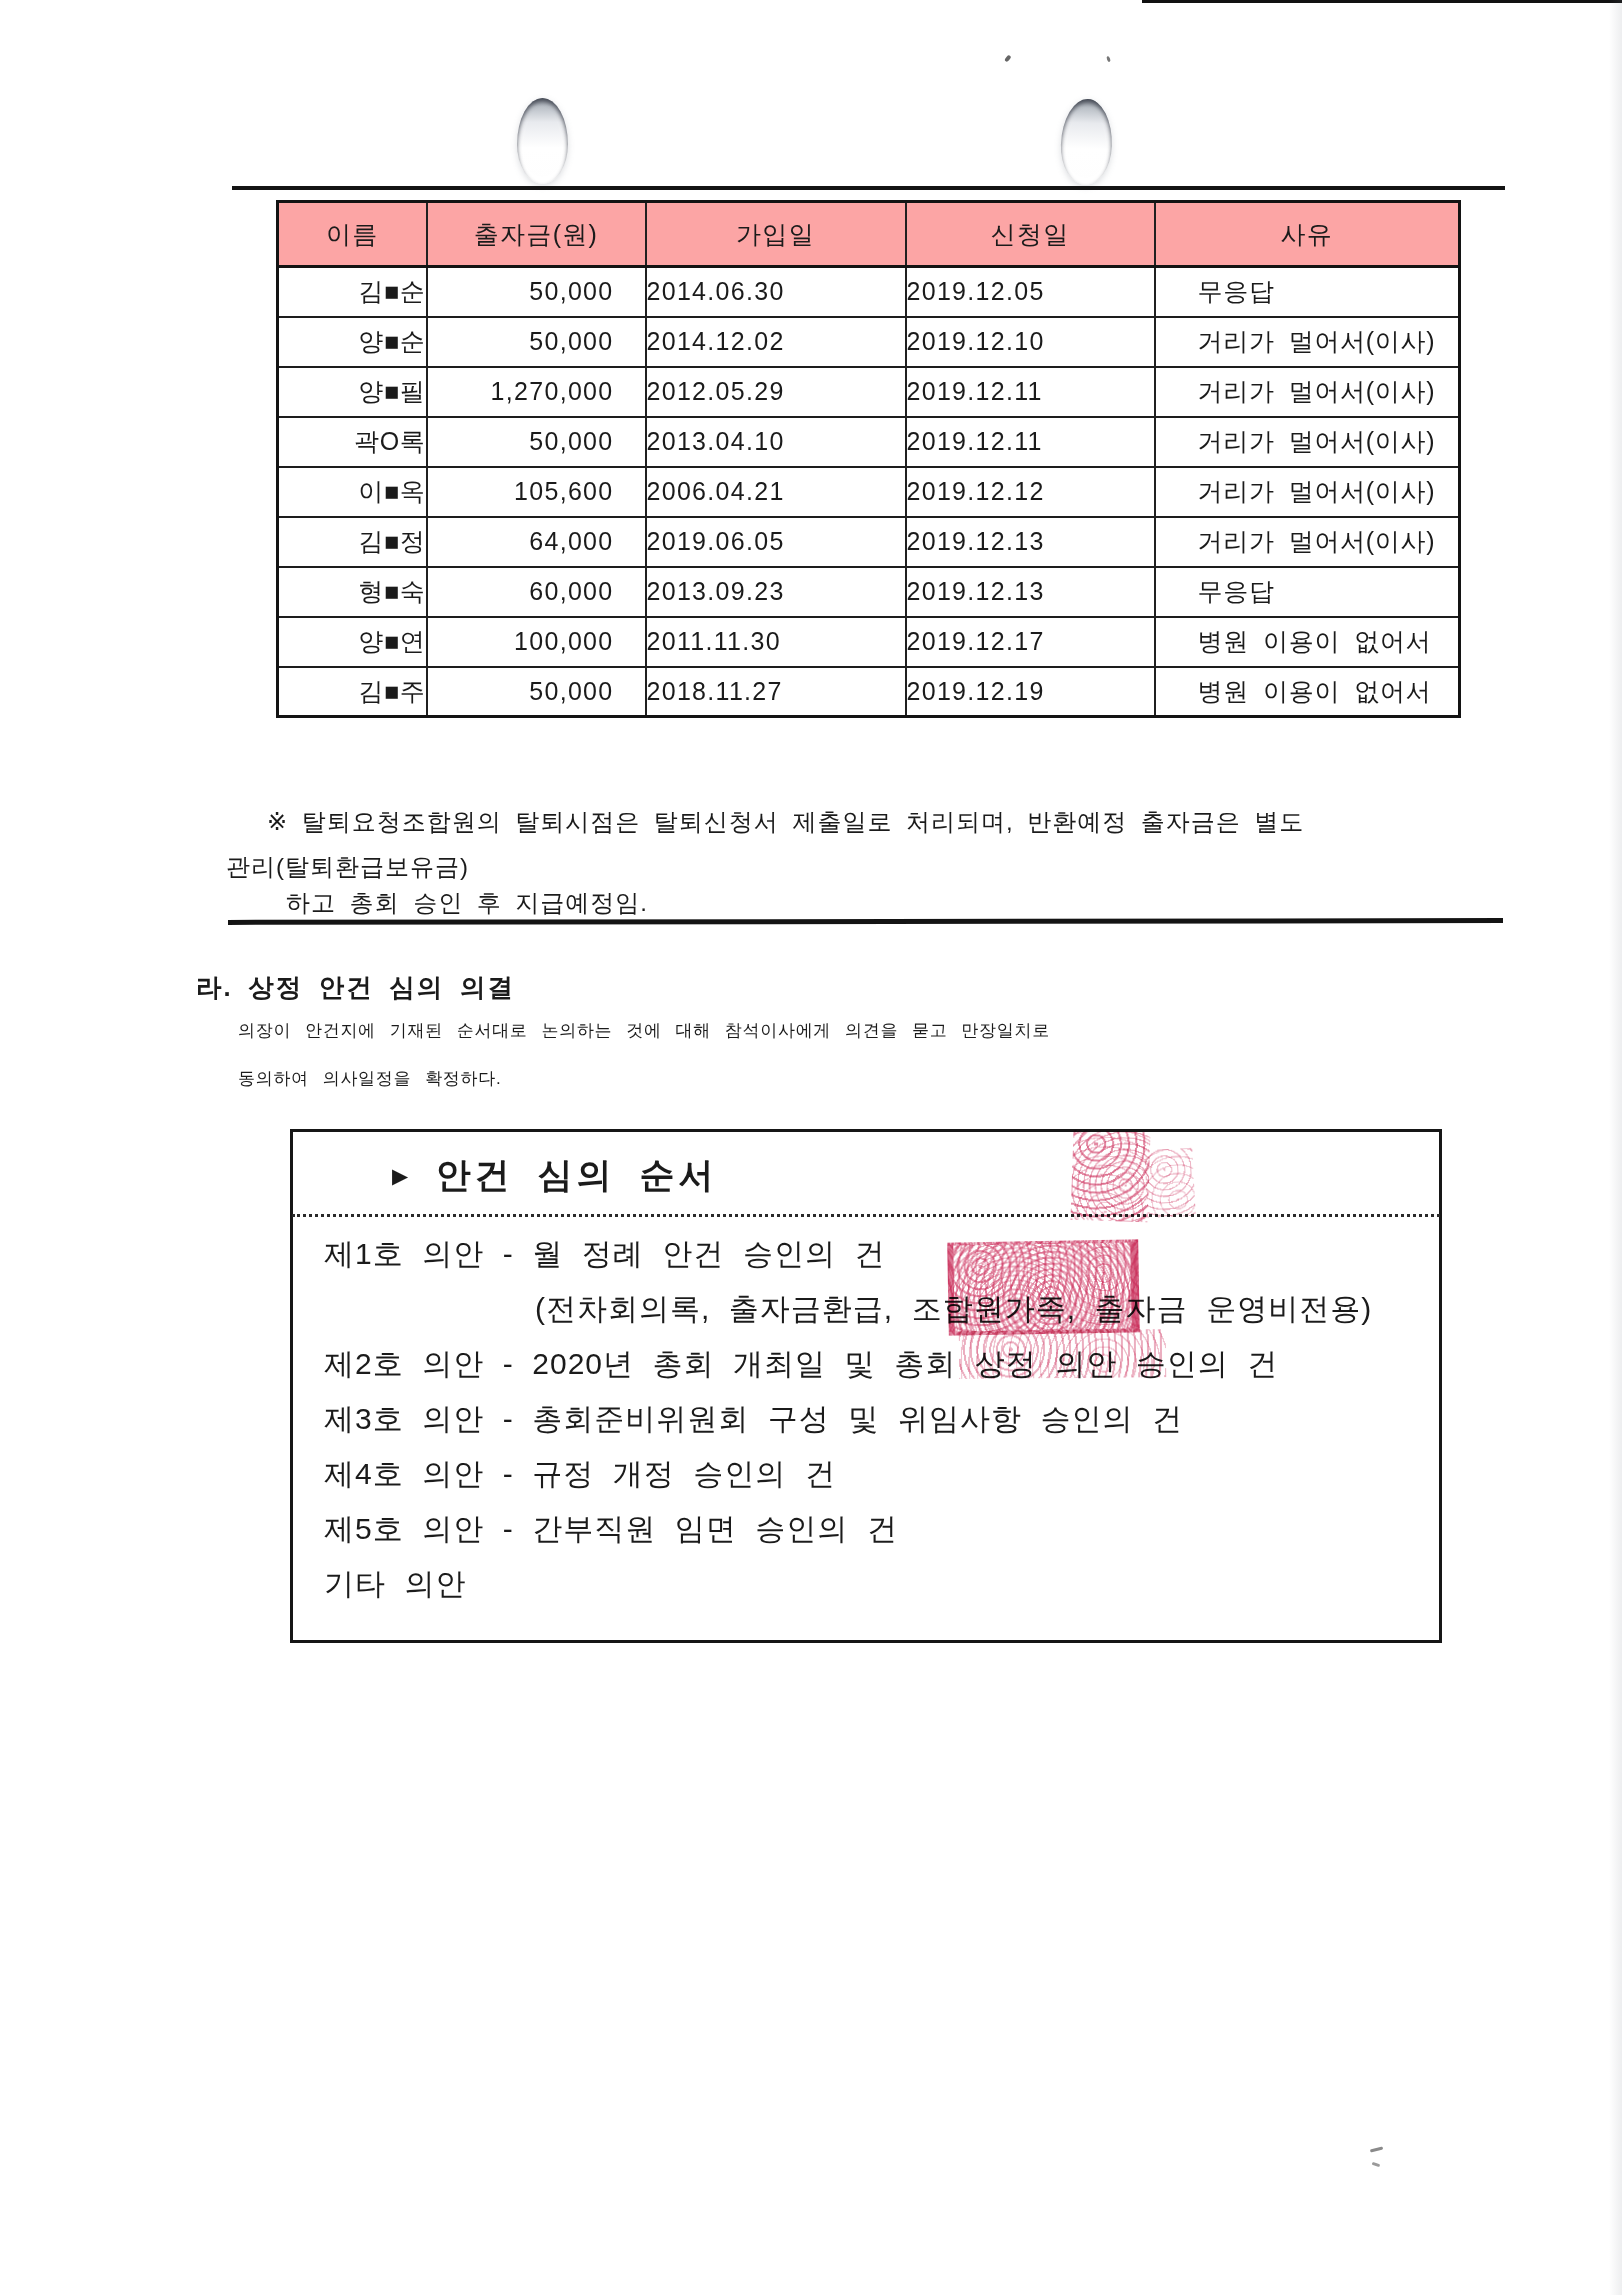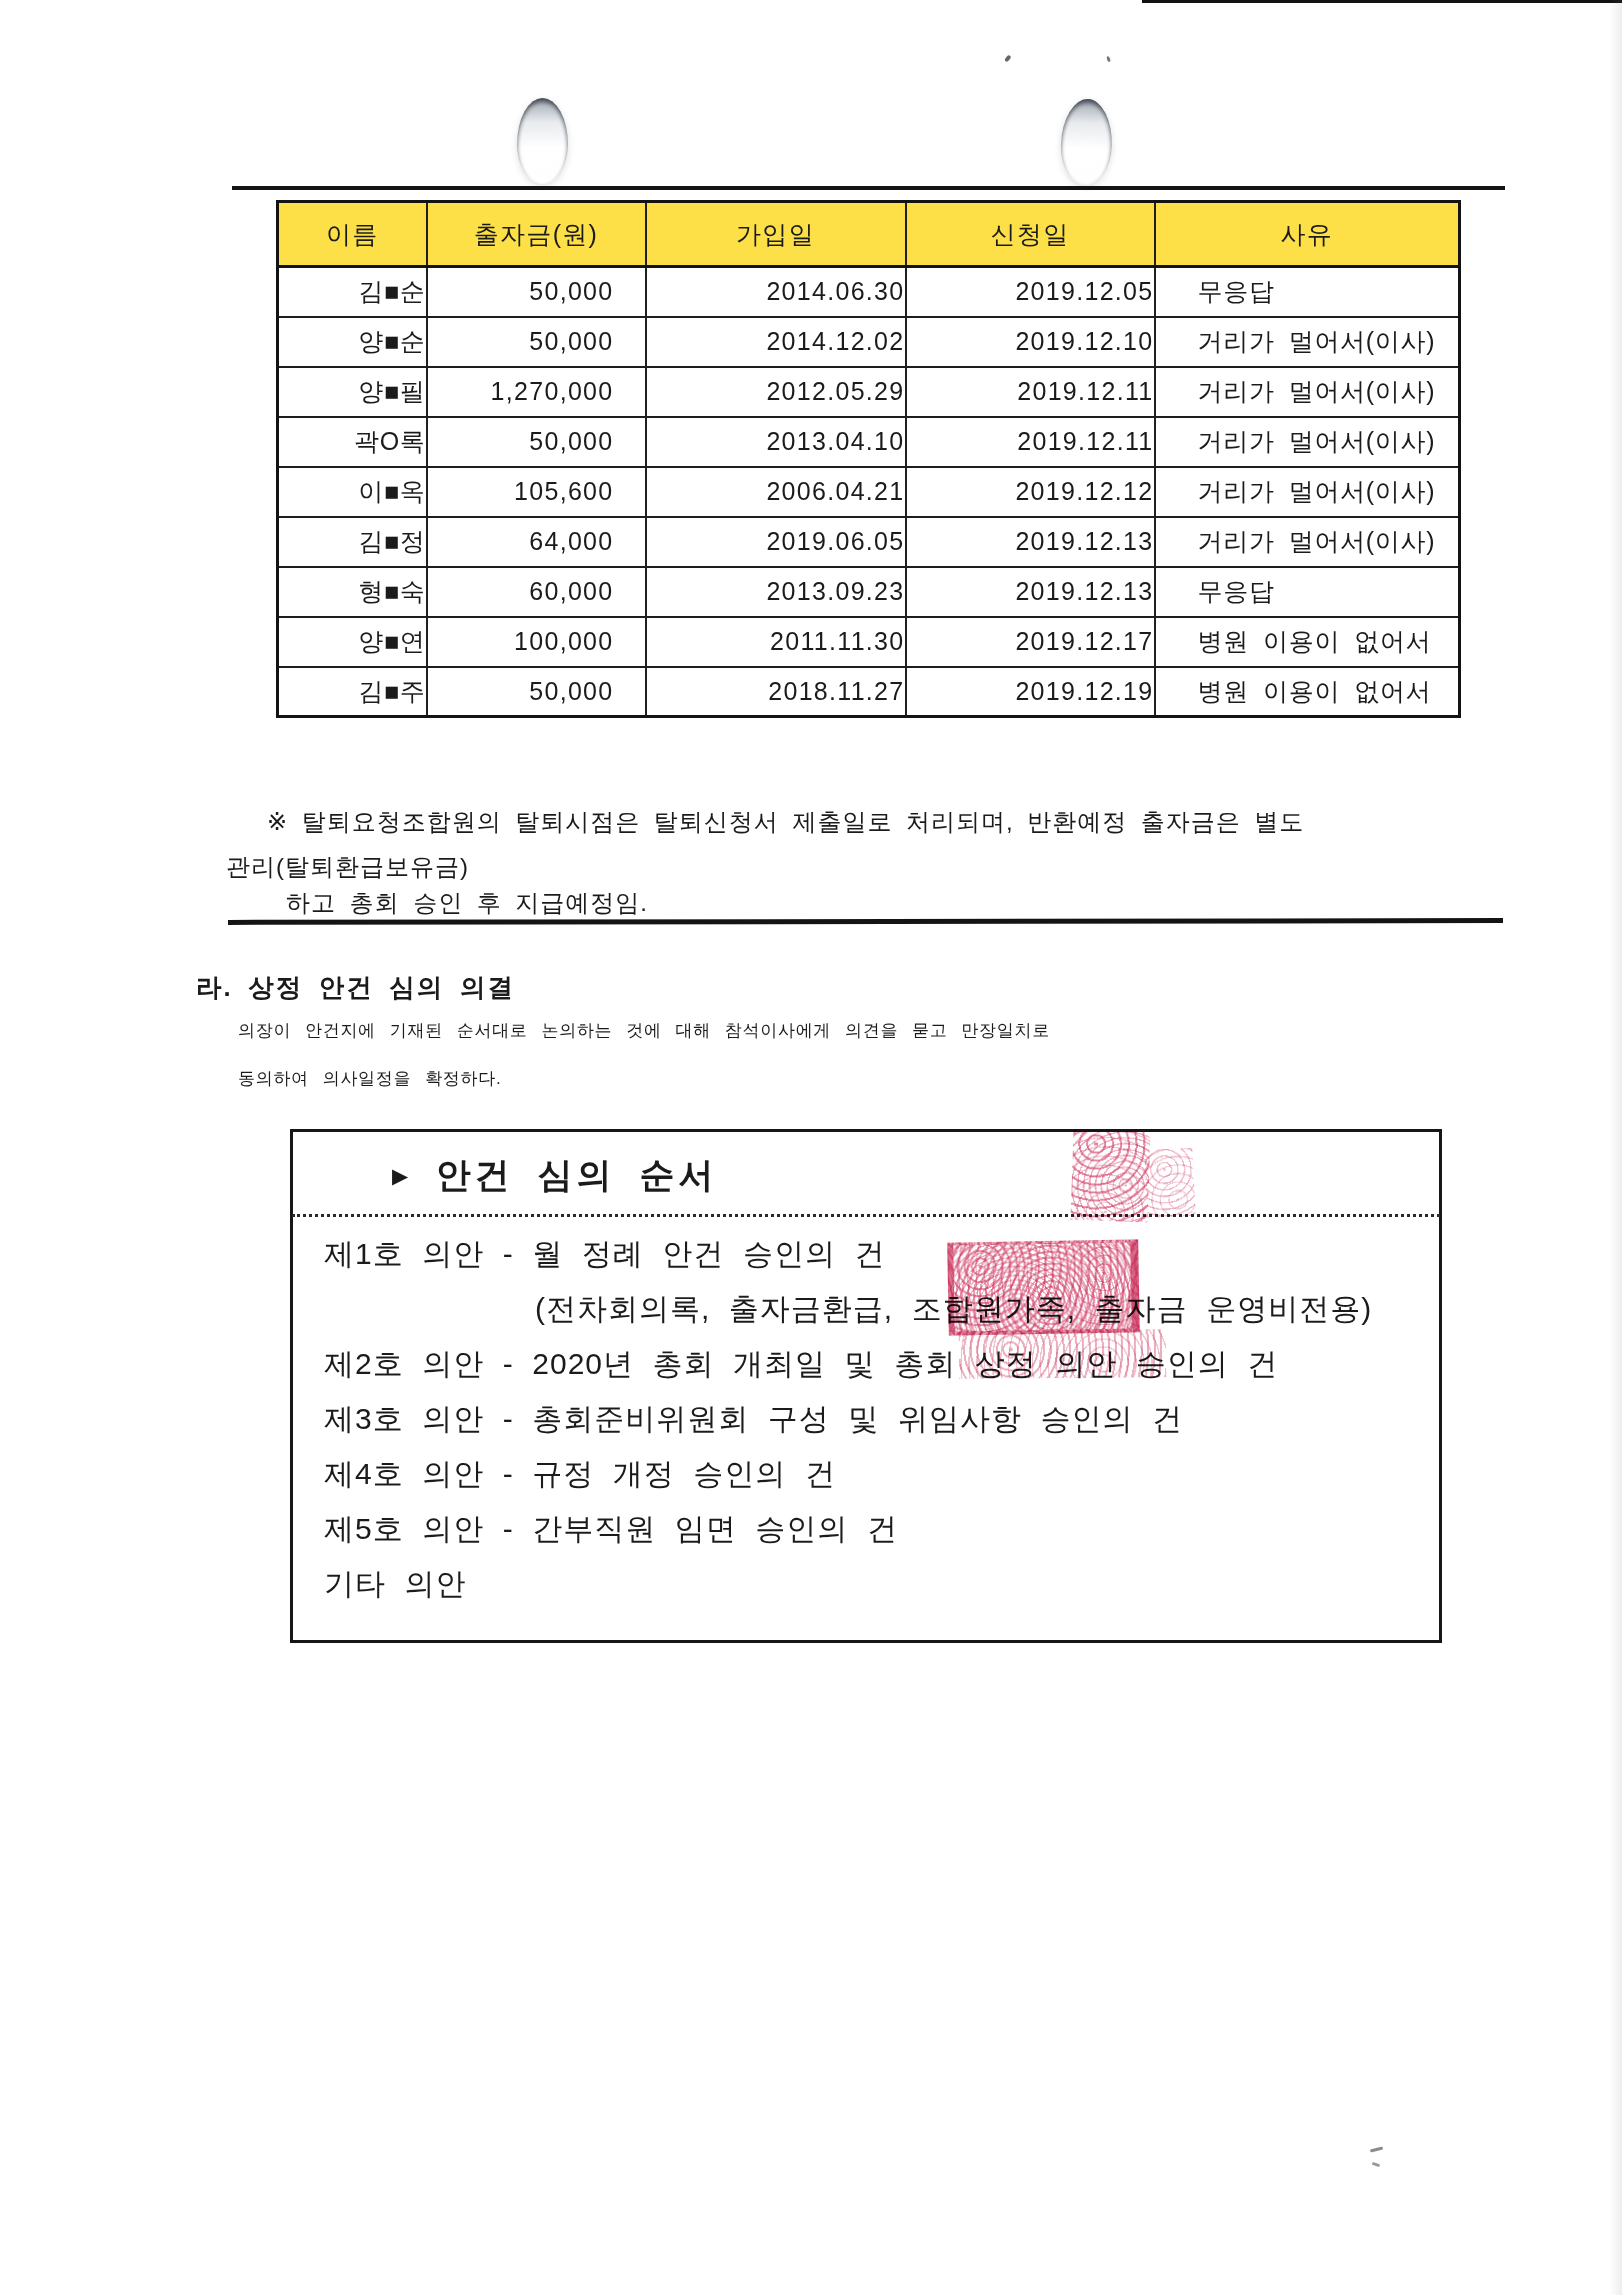--- a/index.html
+++ b/index.html
@@ -40,28 +40,28 @@
     position:absolute; left:276px; top:200px; width:1157px;
     border-collapse:collapse; table-layout:fixed;
     border:3.9px solid #131313;
     font-size:25px; letter-spacing:0.7px;
   }
   .member-table th, .member-table td {
     border-left:2px solid #202020; border-top:2px solid #1d1d1d;
     overflow:hidden; white-space:nowrap; font-weight:normal;
   }
   .member-table thead th {
-    height:65px; background:#fde047; text-align:center;
+    height:65px; background:#fca5a5; text-align:center;
     border-bottom:3.3px solid #131313; letter-spacing:1.3px;
   }
   .member-table tbody td { height:50px; }
   .c0 { width:149px; } .c1 { width:219px; } .c2 { width:260px; } .c3 { width:249px; } .c4 { width:305px; }
   td.c0 { text-align:right; }
   td.c1 { text-align:right; padding-right:31px; letter-spacing:1.3px; }
-  td.c2, td.c3 { text-align:right; letter-spacing:1.3px;border-radius:22px; }
+  td.c2, td.c3 { text-align:left; letter-spacing:1.3px; }
   td.c4 { text-align:left; padding-left:42px; word-spacing:6.5px; }
 
   
   .footnote p { position:absolute; font-size:24px; letter-spacing:1px; word-spacing:5.9px; white-space:nowrap; }
   .fn-1 { left:267px; top:806px; }
   .fn-2 { left:226px; top:851px; }
   .fn-3 { left:286px; top:887px; }
 
   
   .sec-heading { position:absolute; left:196px; top:970px; font-size:25.5px; font-weight:bold;

